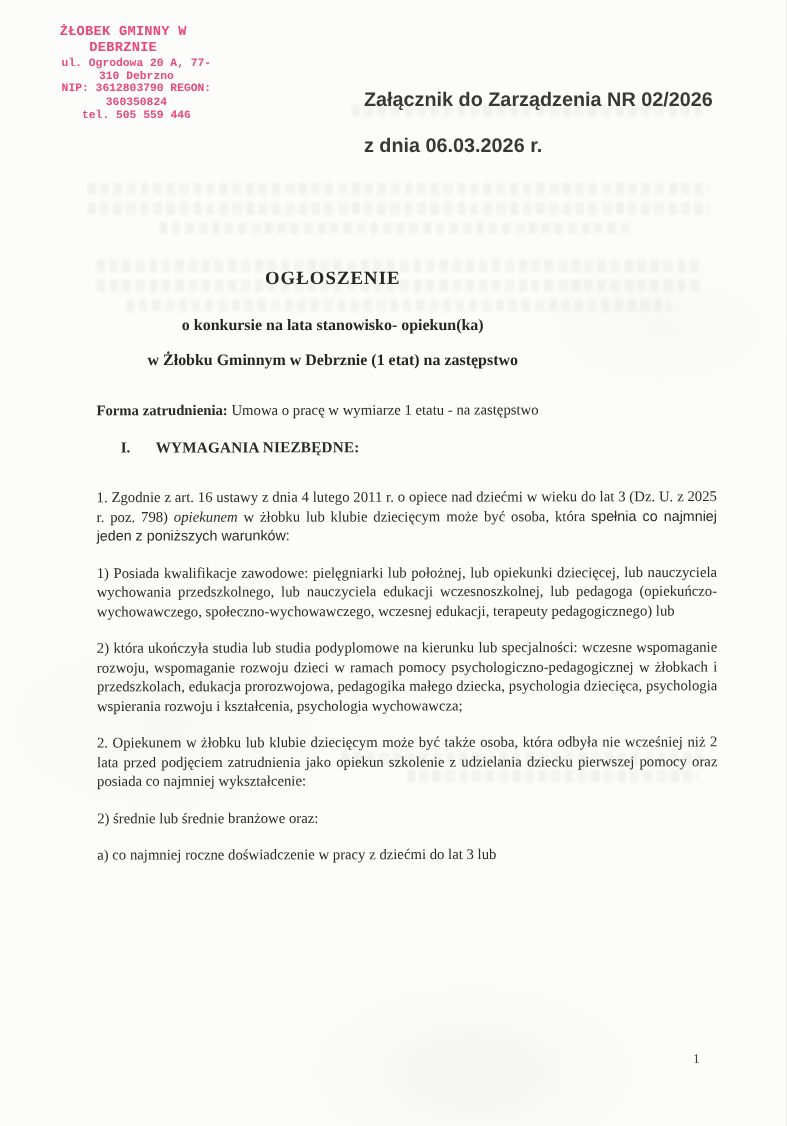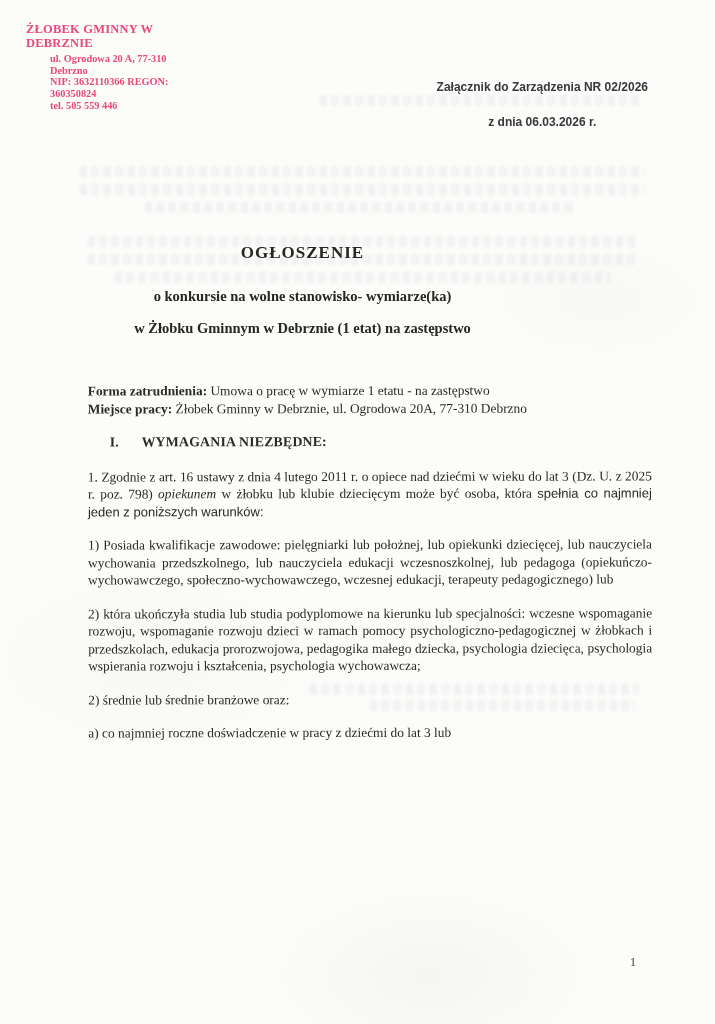--- a/index.html
+++ b/index.html
@@ -21,67 +21,68 @@
       #fcfcfb;
     font-family: "Liberation Serif", "DejaVu Serif", serif;
     color: #2b2a28;
   }
   
   .stamp {
     position: absolute;
     left: 26px;
     top: 22px;
     width: 172px;
-    font-family: Liberation Serif, serif;
+    text-align: center;
+    font-family: Liberation Mono, monospace;
     color: var(--stamp-color, #e8487c);
     line-height: 1.15;
   }
   .stamp .s1 { font-size: 12.5px; font-weight: bold; letter-spacing: 0.2px; margin-bottom: 2px; }
   .stamp .s2 { font-size: 10.3px; font-weight: 600; padding-left: 24px; }
   
   .hdr {
     position: absolute;
     right: 67px;
     top: 80px;
-    text-align: center;
+    text-align: left;
     font-family: "Liberation Sans", "DejaVu Sans", sans-serif;
     font-weight: bold;
-    font-size: 12px;
+    font-size: 18px;
     color: #383838;
   }
   .hdr div { margin-bottom: 21px; white-space: nowrap; }
   
   .title-block {
     position: absolute;
     left: 0;
     top: 243px;
     width: 605px;
     text-align: center;
     font-weight: bold;
     color: #272624;
   }
   .title-main { font-size: 17px; letter-spacing: 1px; margin-bottom: 25px; }
   .title-sub  { font-size: 14.5px; margin-bottom: 15px; }
   
   .body-flow {
     position: absolute;
     left: 88px;
-    top: 382px;
+    top: 364px;
     width: 564px;
     font-size: 13.4px;
     line-height: 17.5px;
     text-align: justify;
     transform: rotate(-0.1deg);
   }
   .meta-block { margin-bottom: 16px; }
   .b { font-weight: bold; }
   .section-heading {
     font-weight: bold;
     font-size: 13.8px;
-    margin-bottom: 17px;
+    margin-bottom: 28px;
   }
   .sec-num { display: inline-block; margin-left: 22px; }
   .sec-txt { display: inline-block; margin-left: 23px; letter-spacing: 0.2px; }
   .para { margin: 0 0 16px 0; }
   .para:last-child { margin-bottom: 0; }
   .sans { font-family: "Liberation Sans", "DejaVu Sans", sans-serif; font-size: 13px; }
   .it { font-style: italic; }
   
   .pagenum {
     position: absolute;
@@ -116,52 +117,52 @@
   <div class="bleed" style="left:145px; top:202px; width:430px;"></div>
   <div class="bleed" style="left:88px;  top:236px; width:550px;"></div>
   <div class="bleed" style="left:88px;  top:254px; width:550px;"></div>
   <div class="bleed" style="left:115px; top:272px; width:495px;"></div>
   <div class="bleed" style="left:310px; top:684px; width:330px;"></div>
   <div class="bleed" style="left:370px; top:700px; width:265px;"></div>
 
   <div class="stamp">
     <div class="s1">ŻŁOBEK GMINNY W DEBRZNIE</div>
     <div class="s2">ul. Ogrodowa 20 A, 77-310 Debrzno</div>
-    <div class="s2">NIP: 3632110366 REGON: 360350824</div>
+    <div class="s2">NIP: 3612803790 REGON: 360350824</div>
     <div class="s2">tel. 505 559 446</div>
   </div>
 
   <div class="hdr">
     <div>Załącznik do Zarządzenia NR 02/2026</div>
     <div>z dnia 06.03.2026 r.</div>
   </div>
 
   <div class="title-block">
     <div class="title-main">OGŁOSZENIE</div>
-    <div class="title-sub">o konkursie na wolne stanowisko- wymiarze(ka)</div>
+    <div class="title-sub">o konkursie na lata stanowisko- opiekun(ka)</div>
     <div class="title-sub">w Żłobku Gminnym w Debrznie (1 etat) na zastępstwo</div>
   </div>
 
   <div class="body-flow">
 
     <div class="meta-block">
       <div><span class="b">Forma zatrudnienia:</span><span> Umowa o pracę w wymiarze 1 etatu - na zastępstwo</span></div>
-      <div><span class="b">Miejsce pracy:</span><span> Żłobek Gminny w Debrznie, ul. Ogrodowa 20A, 77-310 Debrzno</span></div>
     </div>
 
     <div class="section-heading">
       <span class="sec-num">I.</span><span class="sec-txt">WYMAGANIA NIEZBĘDNE:</span>
     </div>
 
     <p class="para"><span>1. Zgodnie z art. 16 ustawy z dnia 4 lutego 2011 r. o opiece nad dziećmi w wieku do lat 3 (Dz. U. z 2025 r. poz. 798) </span><span class="it">opiekunem</span><span> w żłobku lub klubie dziecięcym może być osoba, która </span><span class="sans">spełnia co najmniej jeden z poniższych warunków:</span></p>
 
     <p class="para">1) Posiada kwalifikacje zawodowe: pielęgniarki lub położnej, lub opiekunki dziecięcej, lub nauczyciela wychowania przedszkolnego, lub nauczyciela edukacji wczesnoszkolnej, lub pedagoga (opiekuńczo-wychowawczego, społeczno-wychowawczego, wczesnej edukacji, terapeuty pedagogicznego) lub</p>
 
     <p class="para">2) która ukończyła studia lub studia podyplomowe na kierunku lub specjalności: wczesne wspomaganie rozwoju, wspomaganie rozwoju dzieci w ramach pomocy psychologiczno-pedagogicznej w żłobkach i przedszkolach, edukacja prorozwojowa, pedagogika małego dziecka, psychologia dziecięca, psychologia wspierania rozwoju i kształcenia, psychologia wychowawcza;</p>
 
+    <p class="para">2. Opiekunem w żłobku lub klubie dziecięcym może być także osoba, która odbyła nie wcześniej niż 2 lata przed podjęciem zatrudnienia jako opiekun szkolenie z udzielania dziecku pierwszej pomocy oraz posiada co najmniej wykształcenie:</p>
 
 
     <p class="para">2) średnie lub średnie branżowe oraz:</p>
 
     <p class="para">a) co najmniej roczne doświadczenie w pracy z dziećmi do lat 3 lub</p>
 
   </div>
 
   <div class="pagenum">1</div>
 

